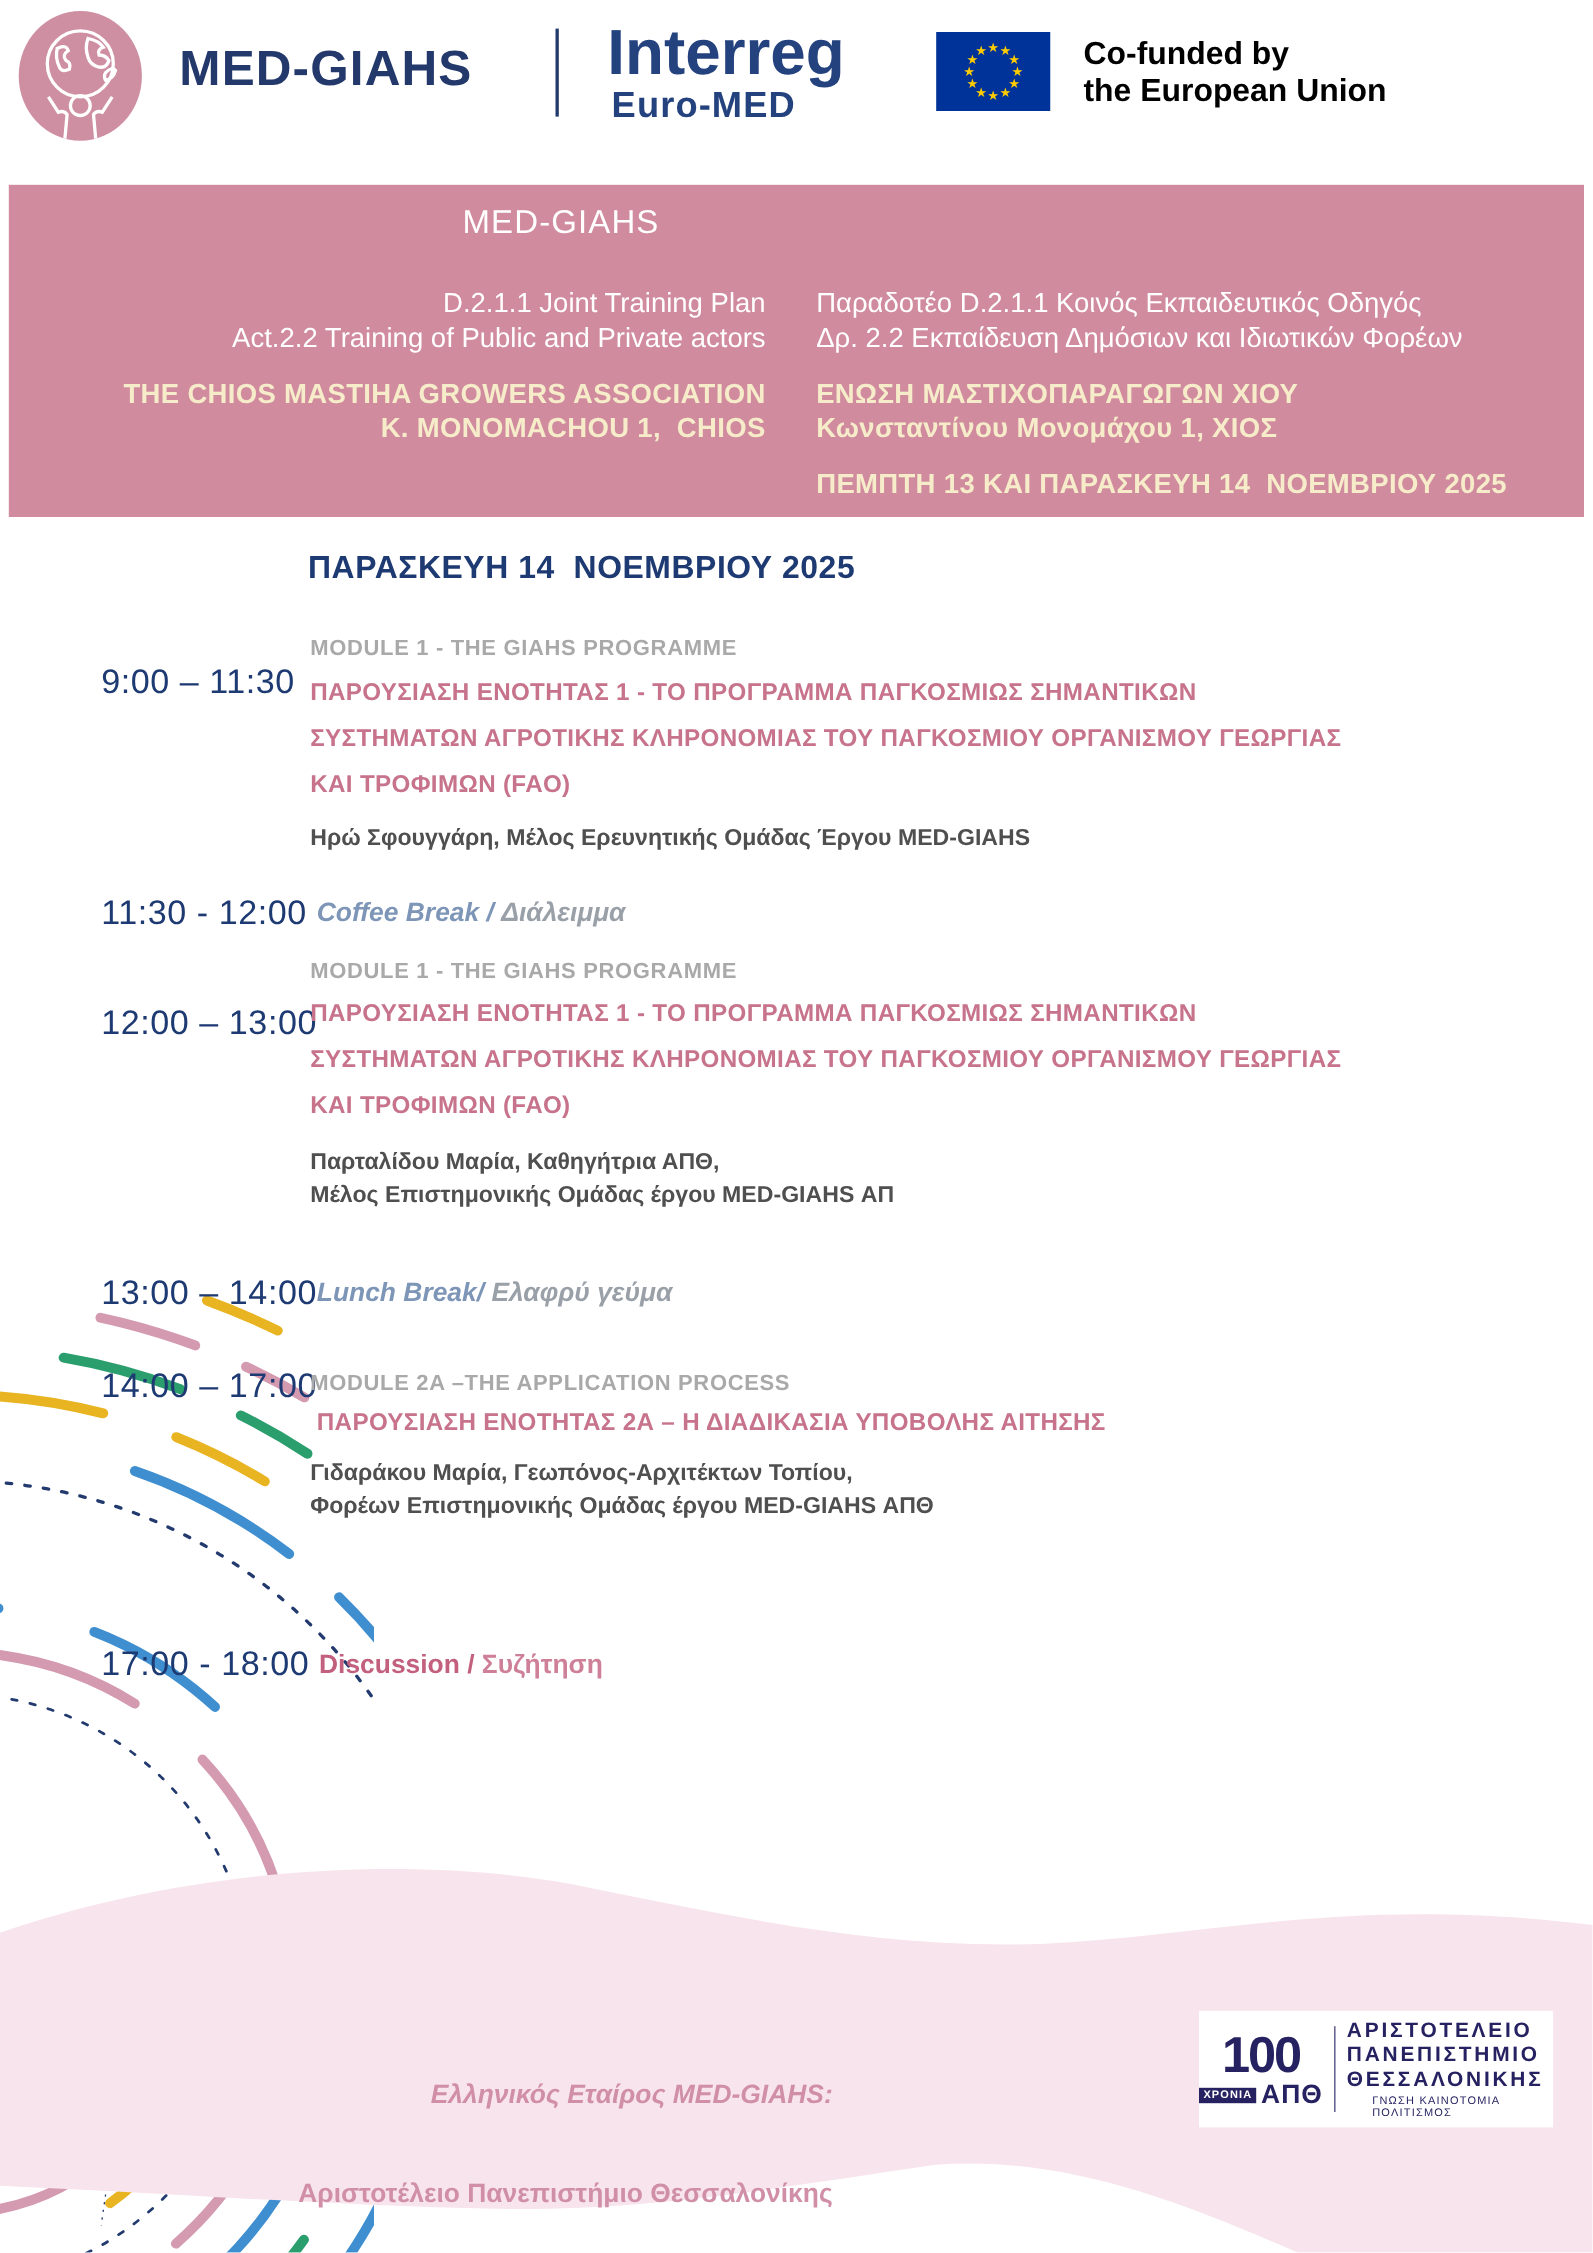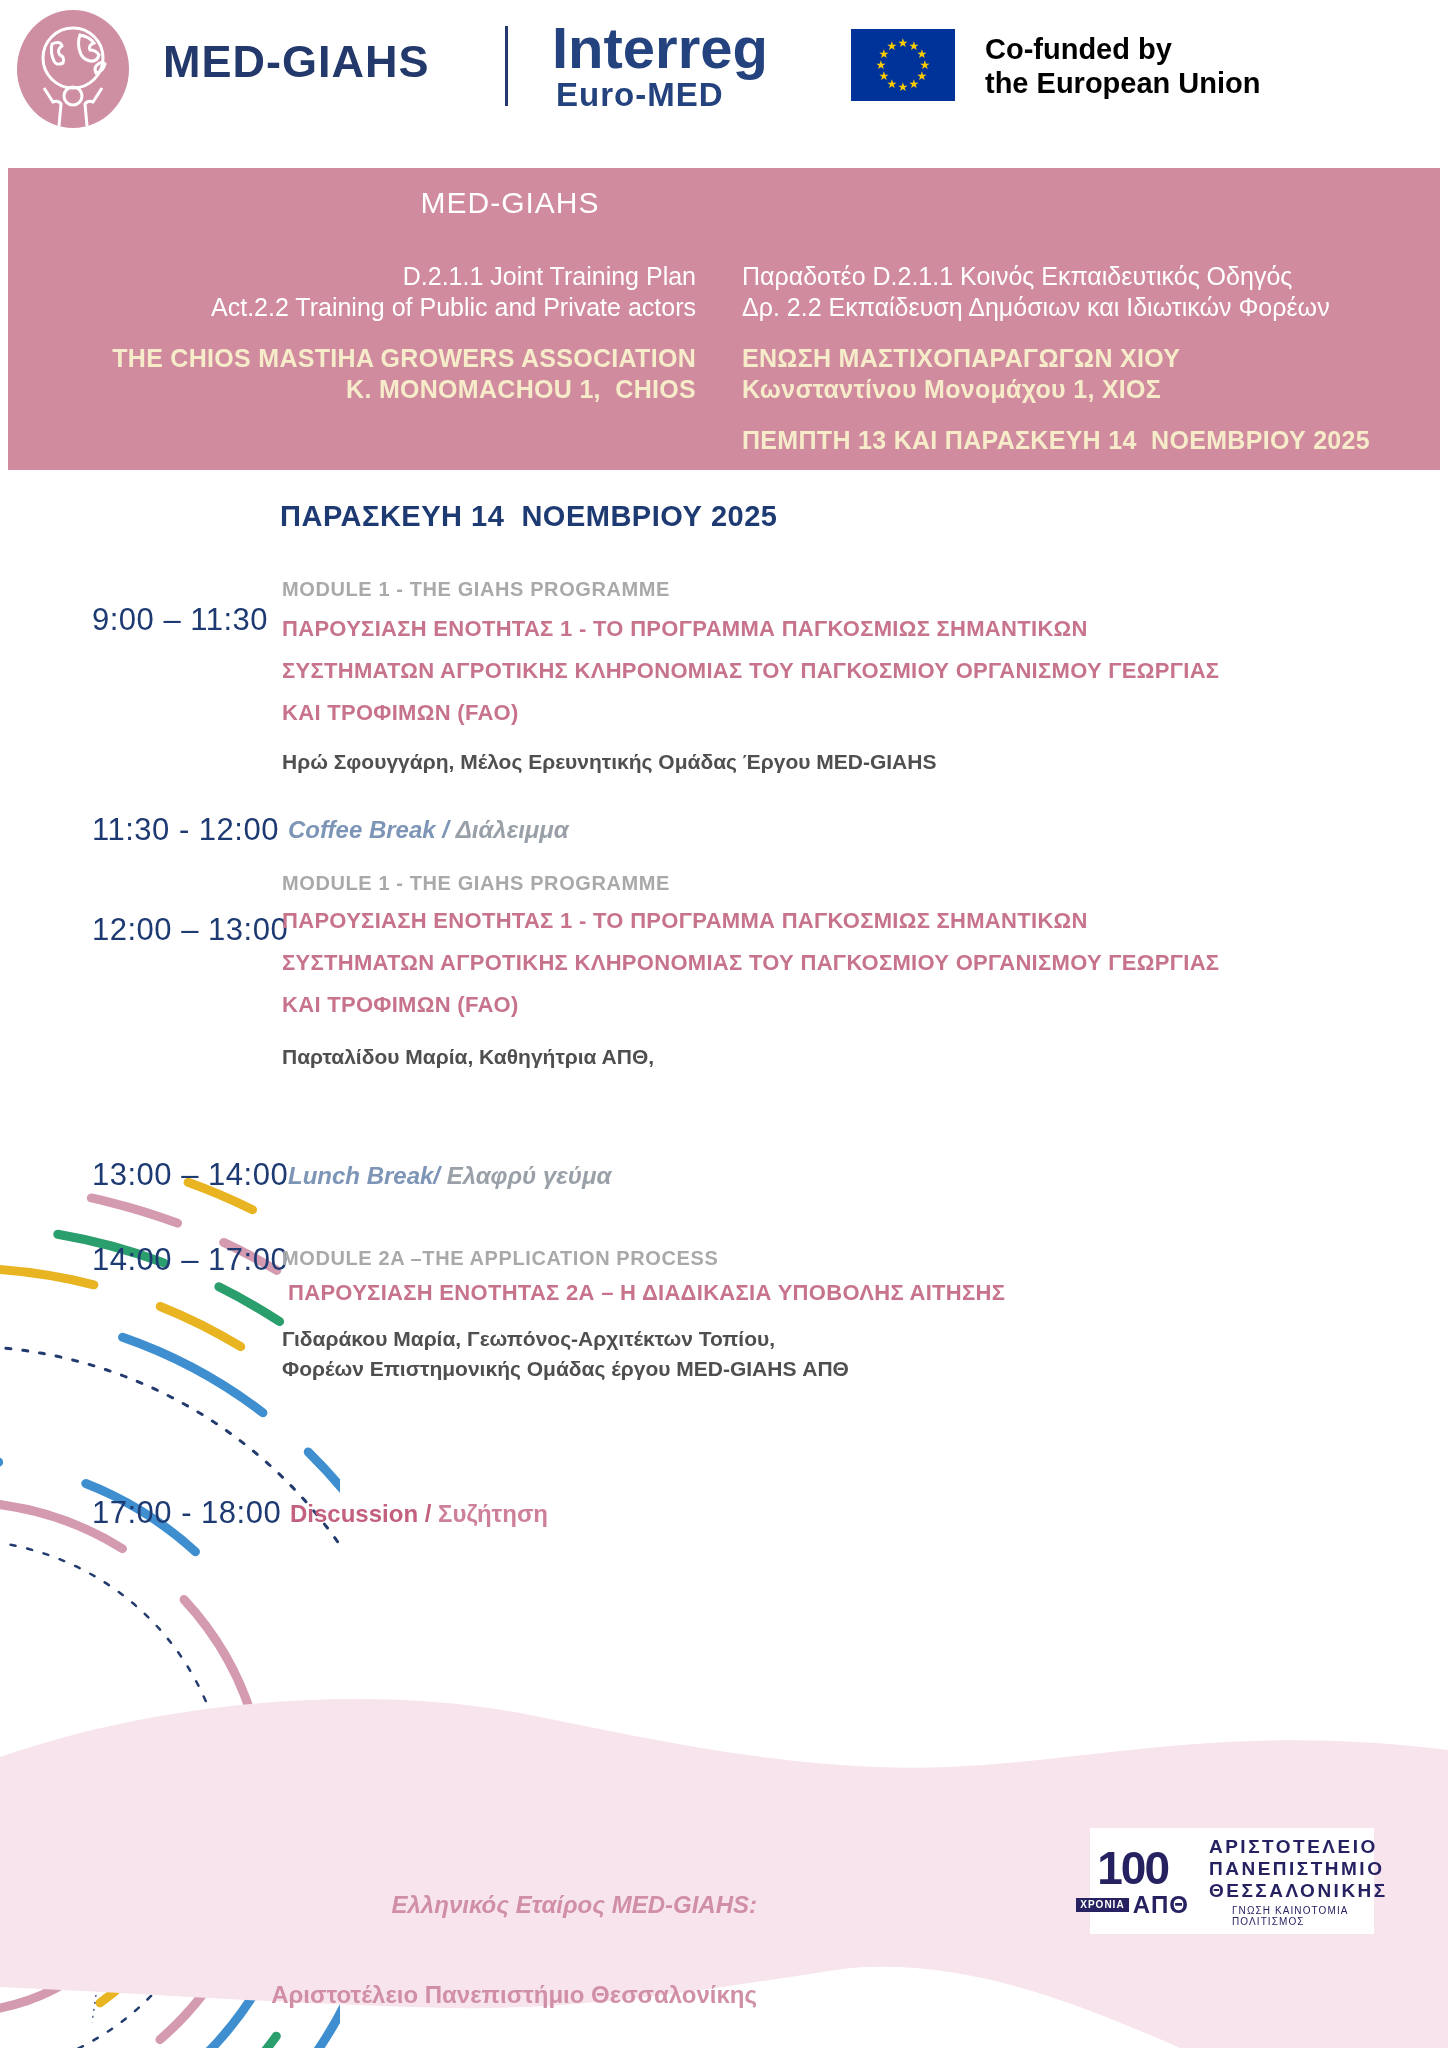--- a/index.html
+++ b/index.html
@@ -38,21 +38,21 @@
   .break-en{color:#7d95b6;}
   .break-gr{color:#99a0a8;}
   .disc-line{font-size:24px;font-weight:bold;}
   .disc-en{color:#c2607e;}
   .disc-gr{color:#cf8099;}
 
   
   .footer-text{left:60px;top:1830px;width:697px;text-align:right;color:#d08fa6;
                font-size:24px;font-weight:bold;line-height:30px;white-space:pre-wrap;}
   .ital{font-style:italic;}
-  .auth-card{left:1090px;top:1828px;width:284px;height:106px;background:#ffffff;
+  .auth-card{left:1090px;top:1828px;width:322px;height:106px;background:#ffffff;
              display:flex;align-items:center;justify-content:center;gap:10px;}
   .auth-left{display:flex;flex-direction:column;align-items:center;line-height:1;}
   .auth-100{font-size:46px;font-weight:900;color:#262262;letter-spacing:-2px;}
   .auth-row{display:flex;align-items:center;gap:4px;margin-top:2px;}
   .auth-xronia{background:#262262;color:#ffffff;font-size:10px;font-weight:bold;padding:2px 4px;letter-spacing:1px;}
   .auth-apth{font-size:24px;font-weight:900;color:#262262;letter-spacing:1px;}
   .auth-divider{width:2px;height:78px;background:#262262;}
   .auth-right{display:flex;flex-direction:column;}
   .auth-name{font-size:19px;font-weight:bold;color:#262262;letter-spacing:2.5px;line-height:22px;}
   .auth-motto{font-size:10px;color:#262262;letter-spacing:1.1px;margin-top:3px;padding-left:23px;}
@@ -167,20 +167,21 @@
 
   <div class="abs module-label" style="left:282px;top:872px;">MODULE 1 - THE GIAHS PROGRAMME</div>
   <div class="abs time" style="left:92px;top:912px;">12:00 – 13:00</div>
   <div class="abs session-title" style="left:282px;top:900px;width:1120px;">
     <div>ΠΑΡΟΥΣΙΑΣΗ ΕΝΟΤΗΤΑΣ 1 - ΤΟ ΠΡΟΓΡΑΜΜΑ ΠΑΓΚΟΣΜΙΩΣ ΣΗΜΑΝΤΙΚΩΝ</div>
     <div>ΣΥΣΤΗΜΑΤΩΝ ΑΓΡΟΤΙΚΗΣ ΚΛΗΡΟΝΟΜΙΑΣ ΤΟΥ ΠΑΓΚΟΣΜΙΟΥ ΟΡΓΑΝΙΣΜΟΥ ΓΕΩΡΓΙΑΣ</div>
     <div>ΚΑΙ ΤΡΟΦΙΜΩΝ (FAO)</div>
   </div>
   <div class="abs speaker" style="left:282px;top:1042px;">
     <div>Παρταλίδου Μαρία, Καθηγήτρια ΑΠΘ,</div>
+    <div>Μέλος Επιστημονικής Ομάδας έργου MED-GIAHS ΑΠ</div>
   </div>
 
   <div class="abs time" style="left:92px;top:1157px;">13:00 – 14:00</div>
   <div class="abs break-line" style="left:288px;top:1162px;">
     <span class="break-en">Lunch Break/</span><span class="break-gr"> Ελαφρύ γεύμα</span>
   </div>
 
   <div class="abs time" style="left:92px;top:1242px;">14:00 – 17:00</div>
   <div class="abs module-label" style="left:282px;top:1247px;">MODULE 2A –THE APPLICATION PROCESS</div>
   <div class="abs session-title" style="left:288px;top:1272px;width:1120px;">

